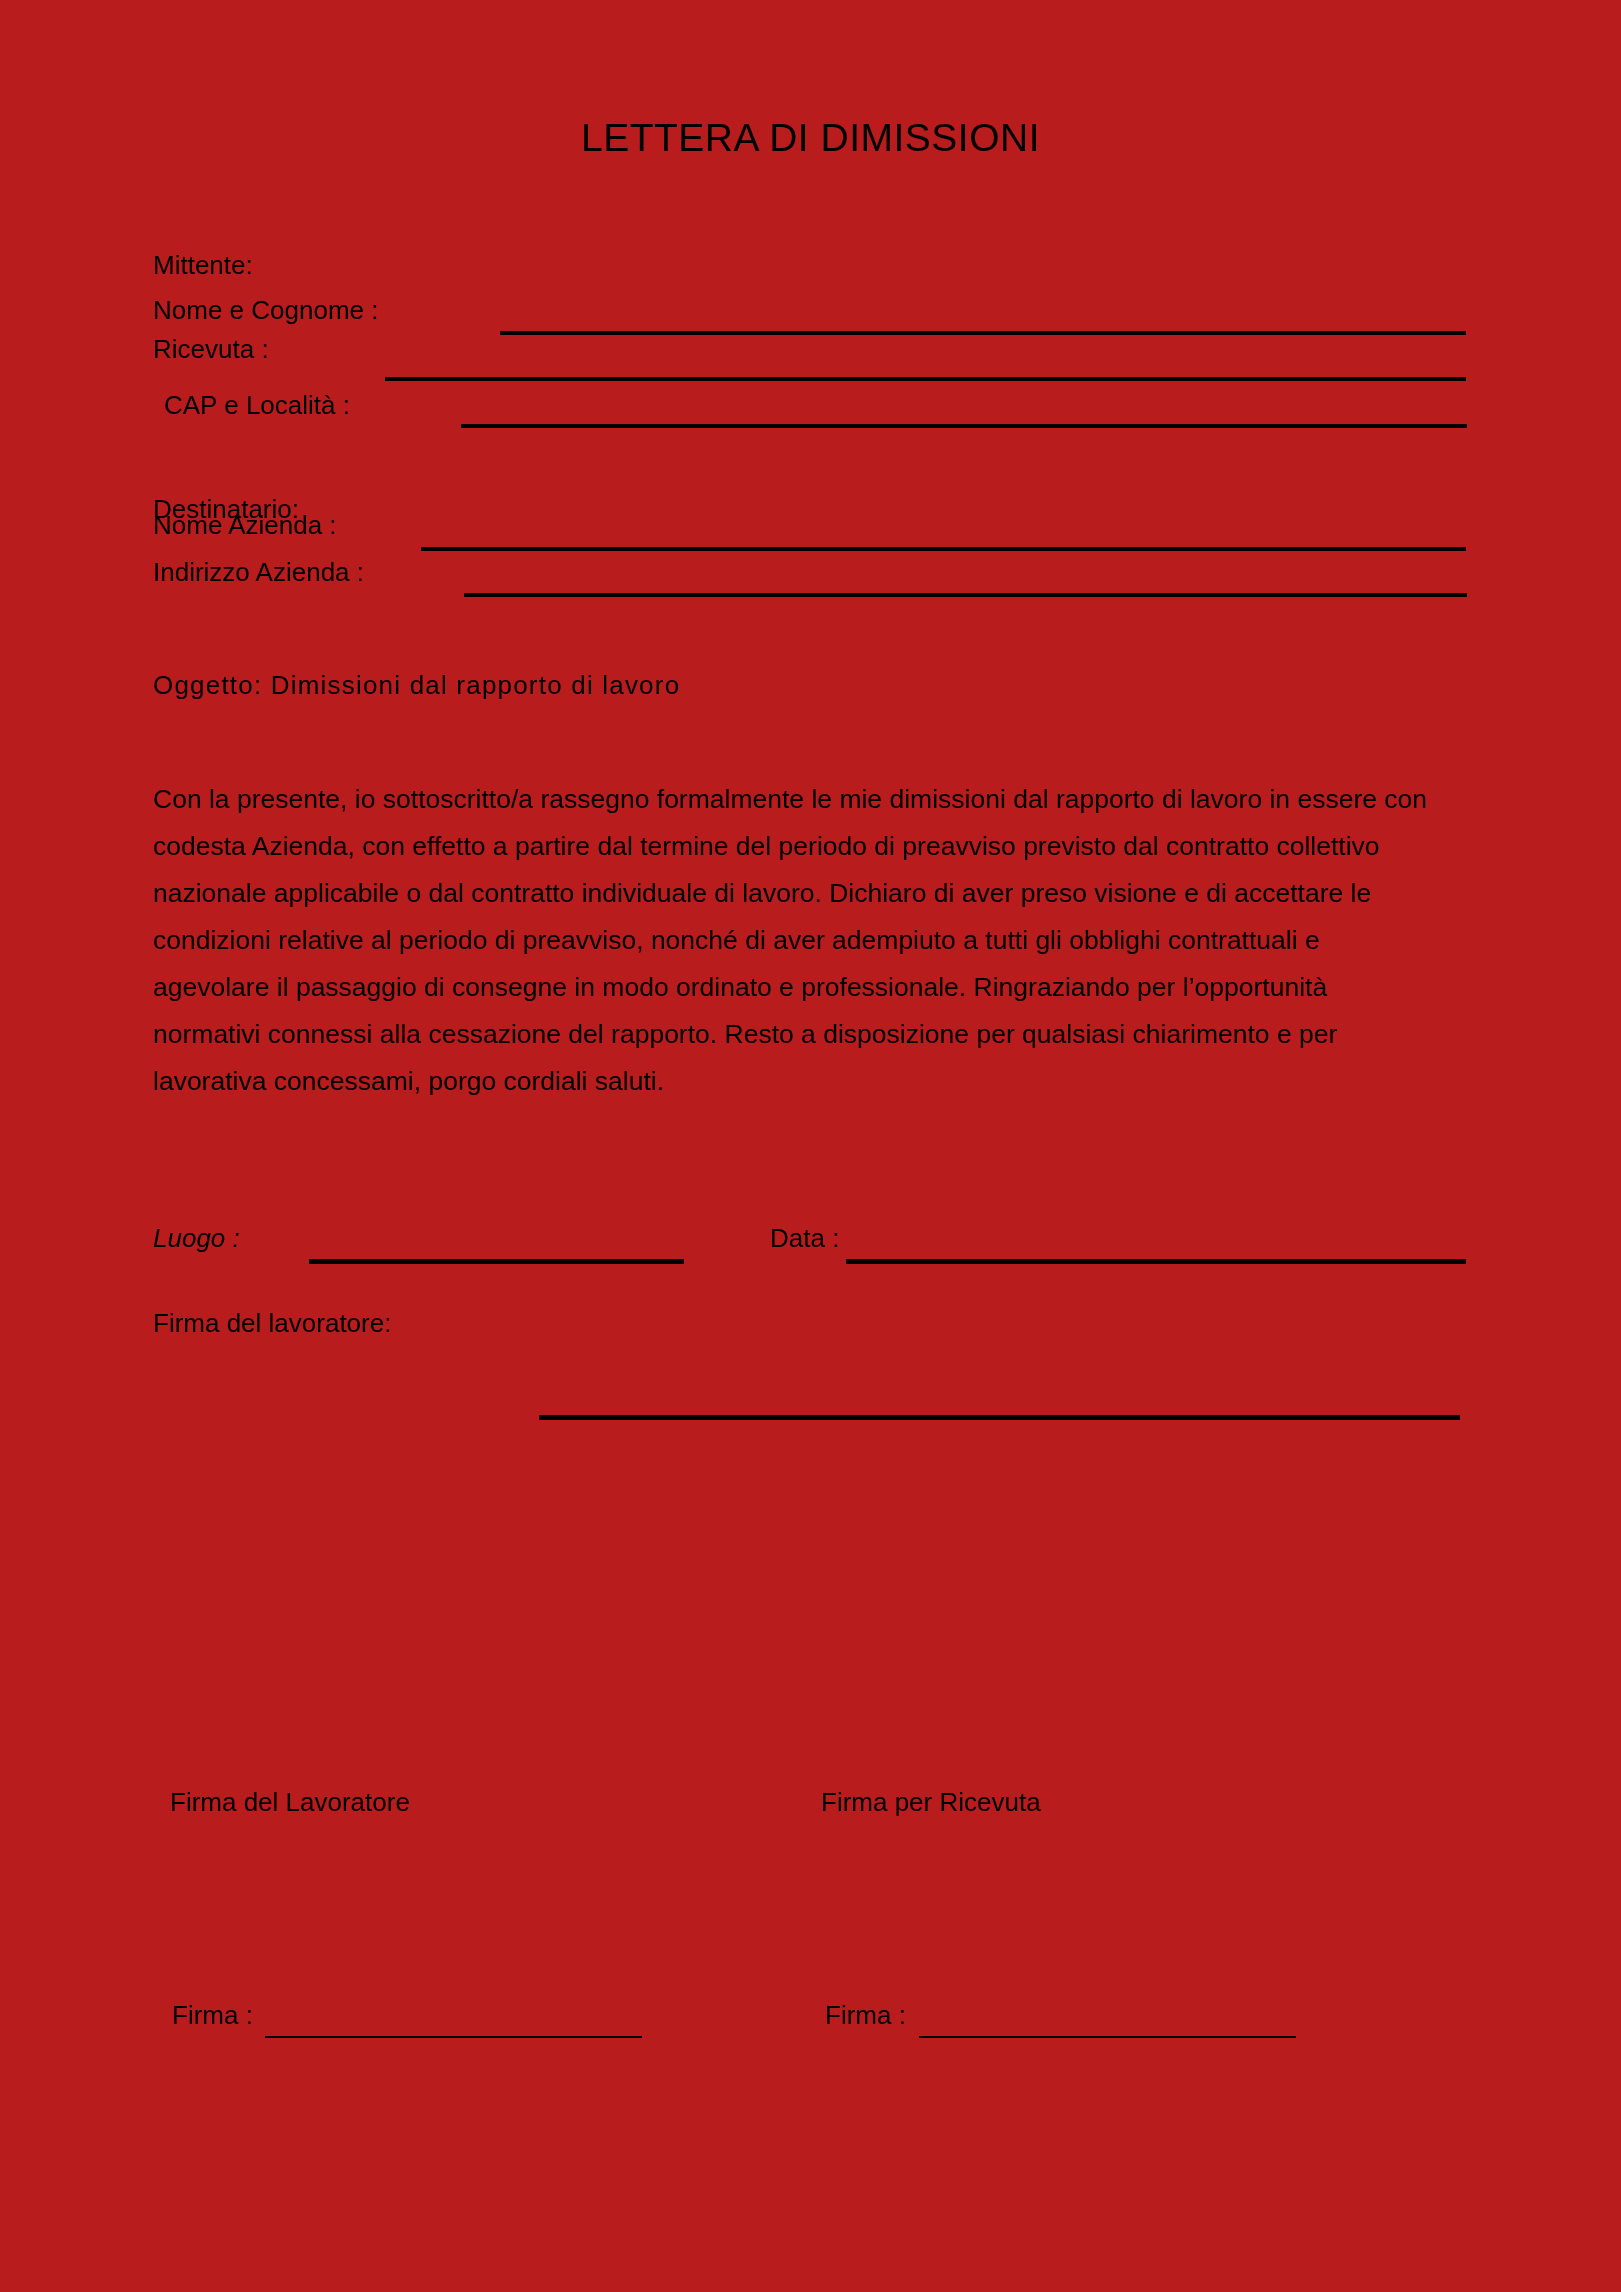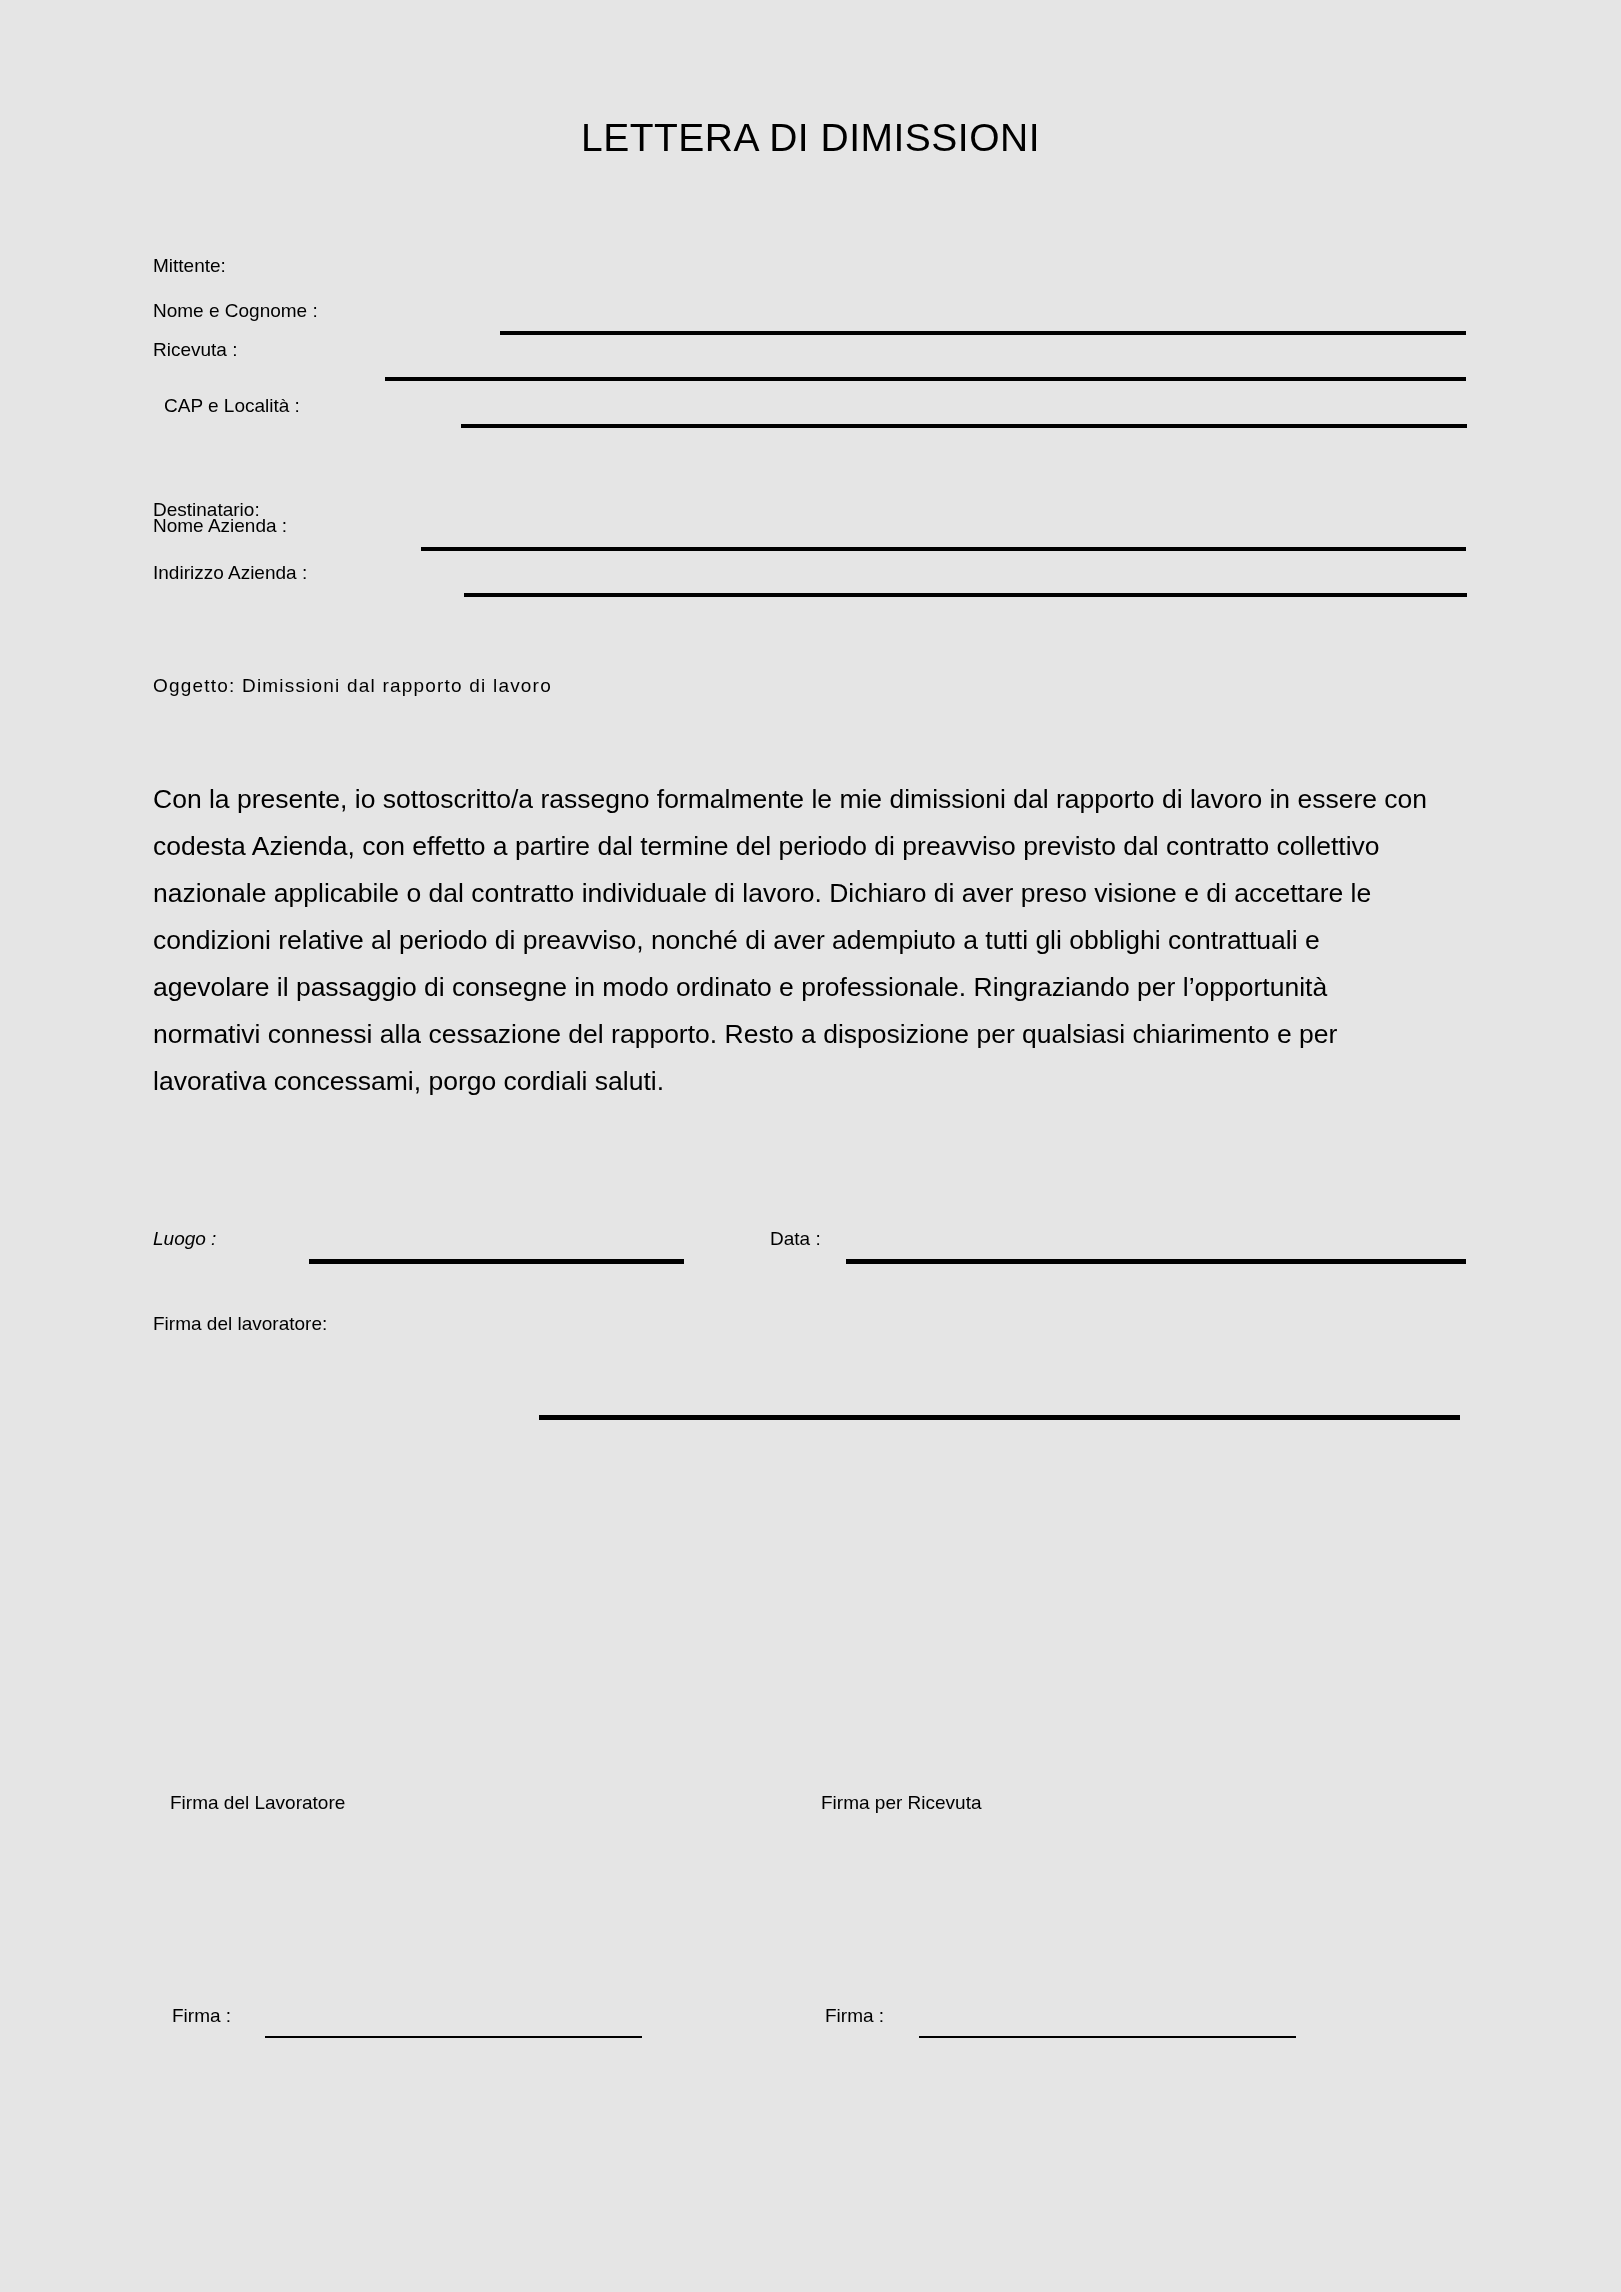--- a/index.html
+++ b/index.html
@@ -4,39 +4,39 @@
 <style>
   html, body {
     margin: 0;
     padding: 0;
     background: #ffffff;
   }
   .page {
     position: relative;
     width: 1621px;
     height: 2293px;
-    background: #e5e5e5;
+    background: #b91c1c;
     font-family: "Liberation Sans", "DejaVu Sans", sans-serif;
     color: #000000;
     overflow: hidden;
   }
   .title {
     position: absolute;
     top: 116px;
     left: 0;
     right: 0;
     text-align: center;
     font-size: 39px;
     font-weight: 400;
     letter-spacing: 0.5px;
     margin: 0;
   }
   .label {
     position: absolute;
-    font-size: 19px;
+    font-size: 26px;
     line-height: 31px;
     white-space: nowrap;
   }
   .subject {
     letter-spacing: 1.2px;
   }
   .fill-line {
     position: absolute;
     height: 3.9px;
     background: #000000;

